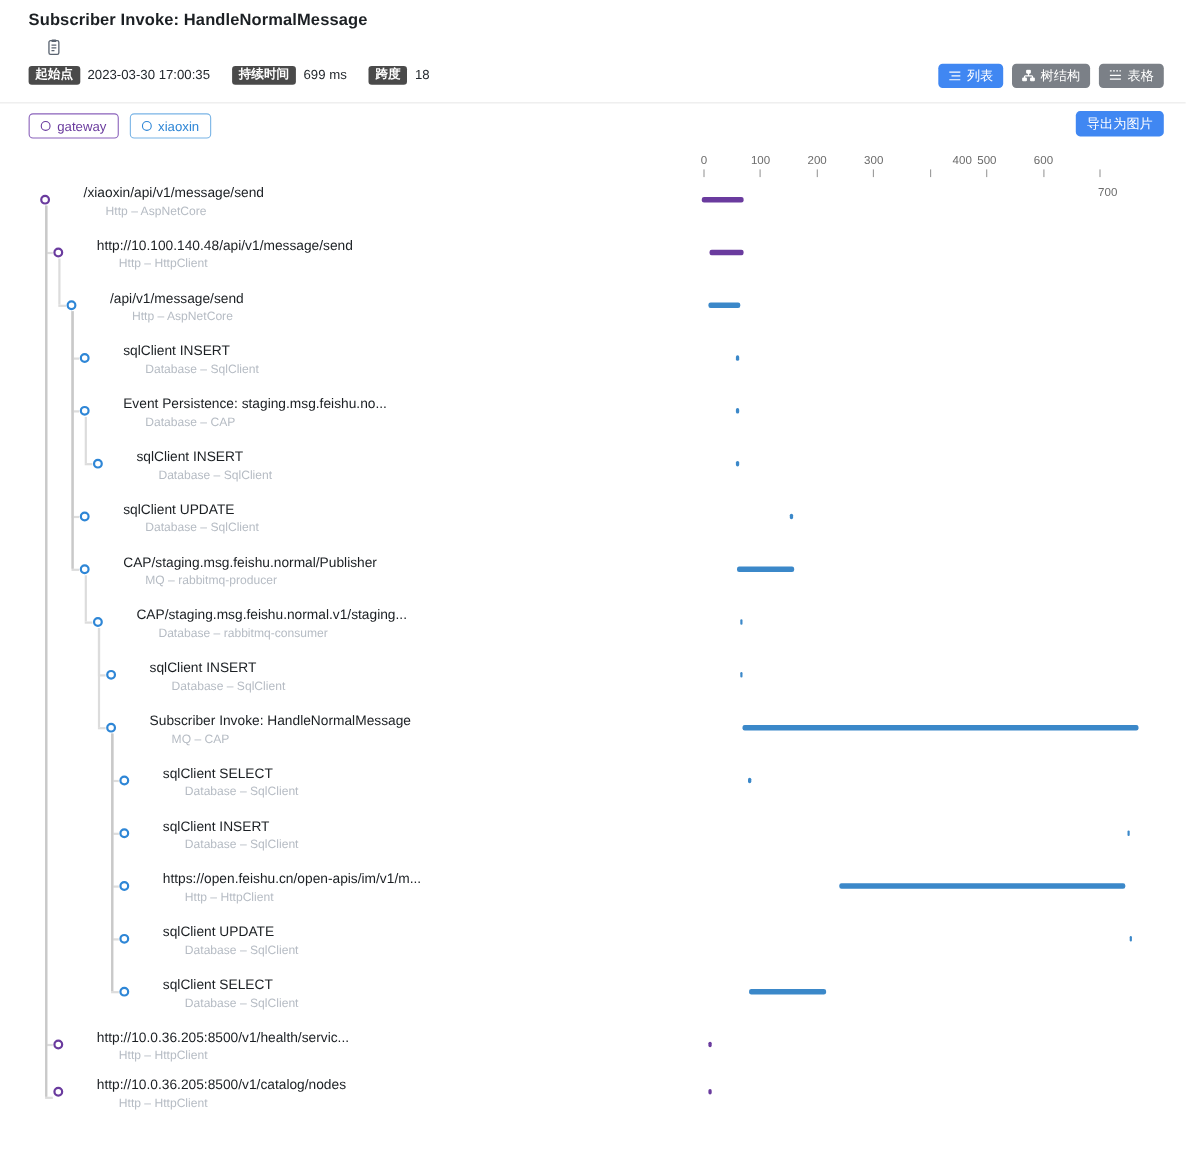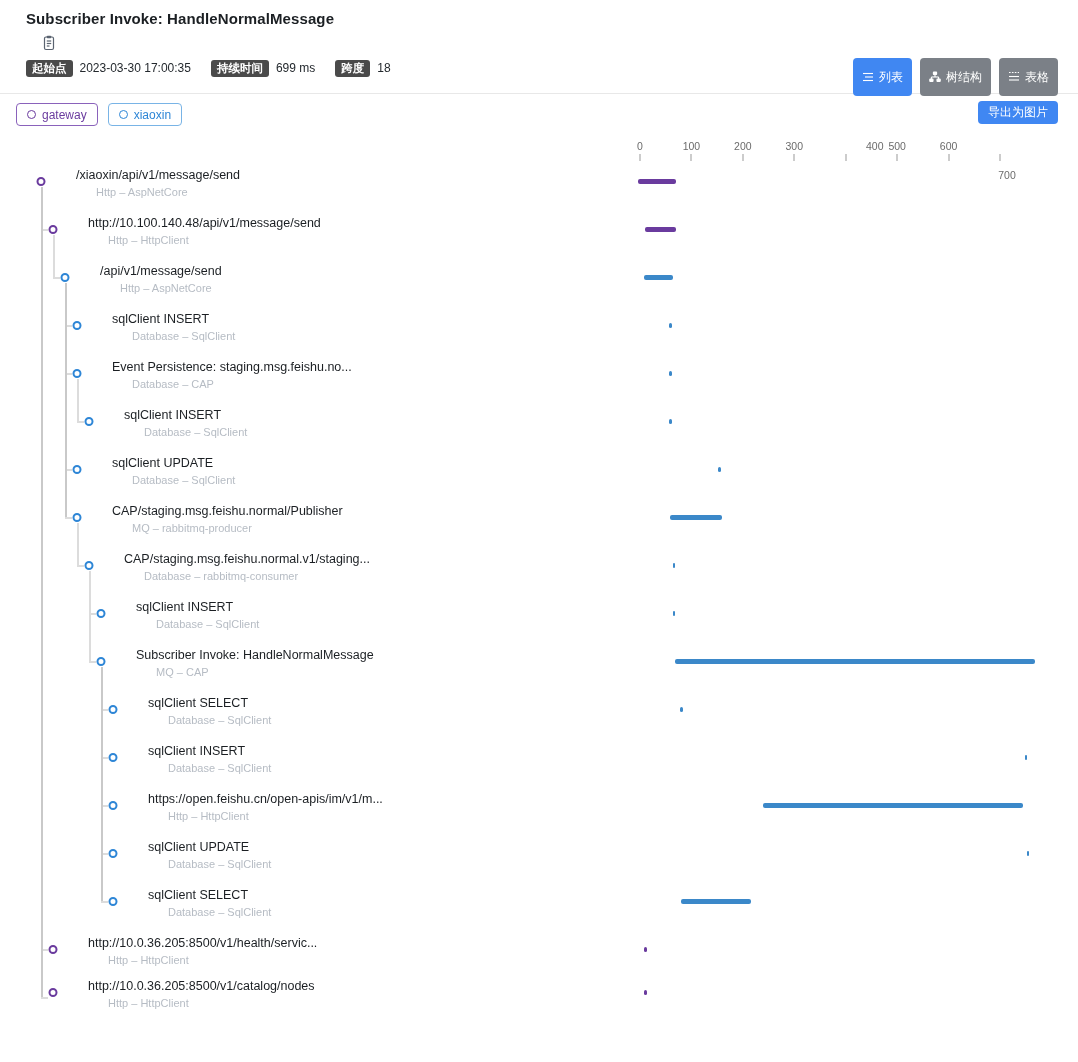--- a/index.html
+++ b/index.html
@@ -86,41 +86,41 @@
   .view-buttons {
     position: absolute;
     right: 20px; top: 58px;
     display: flex;
     gap: 8px;
   }
   .vbtn {
     display: flex;
     align-items: center;
     gap: 5px;
-    height: 38px;
+    height: 22px;
     padding: 0 9px;
     border-radius: 4px;
     font-size: 12px;
     color: #fff;
     background: #7b8087;
     border: none;
     cursor: pointer;
     font-family: Liberation Sans, sans-serif;
     white-space: nowrap;
   }
   .vbtn.active { background: #4087f2; }
   .vbtn svg { display:block; }
 
   
   .servicebar {
     position: relative;
     height: 46px;
     padding-top: 9px;
   }
-  .svc-tags { display: flex; gap: 10px; margin-left: 16px; }
+  .svc-tags { display: flex; gap: 10px; margin-left: 26px; }
   .svc-tag {
     display: flex;
     align-items: center;
     gap: 6px;
     border-radius: 4px;
     padding: 3.5px 10px;
     font-size: 12px;
     background: #fff;
     cursor: pointer;
     line-height: 1.2;

